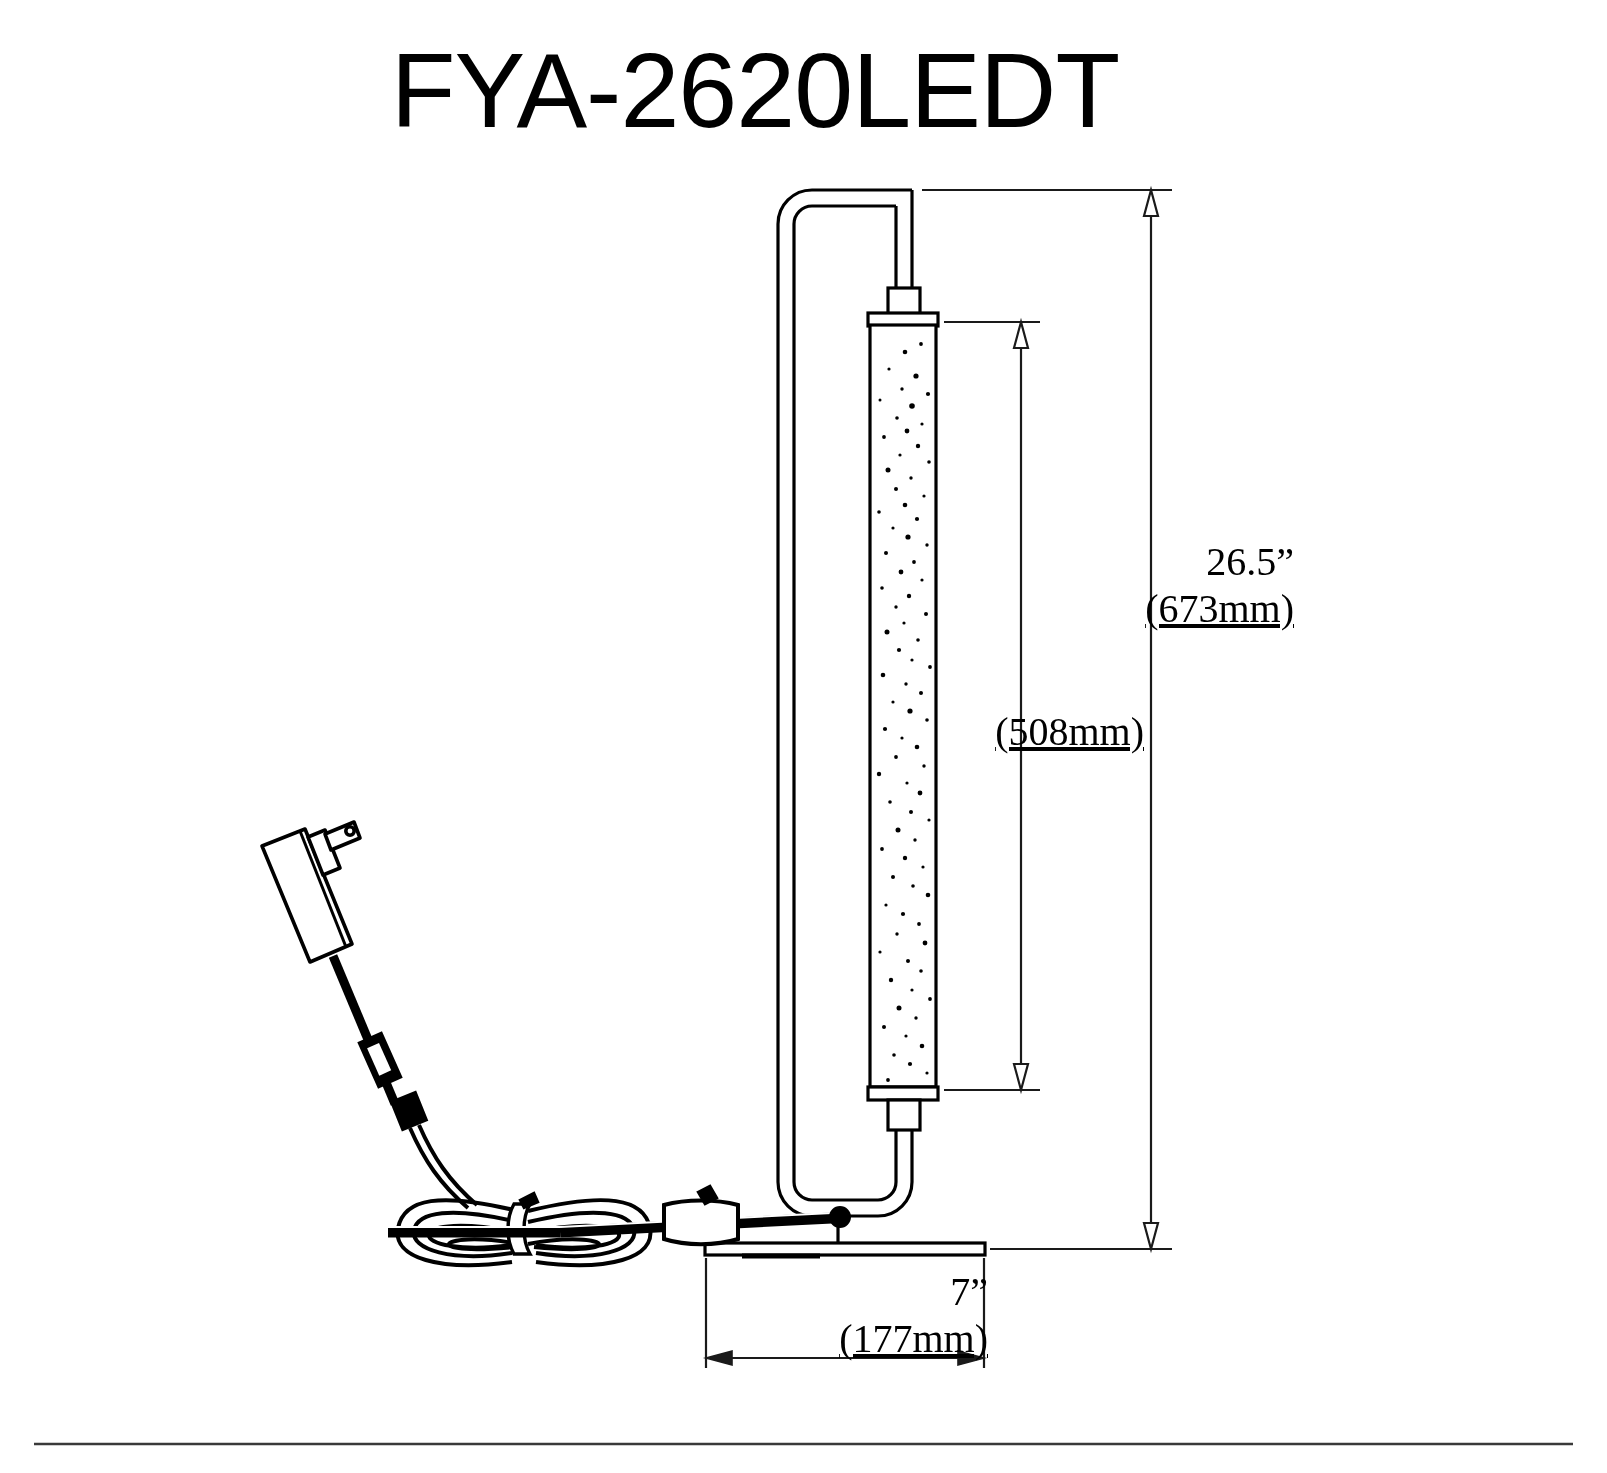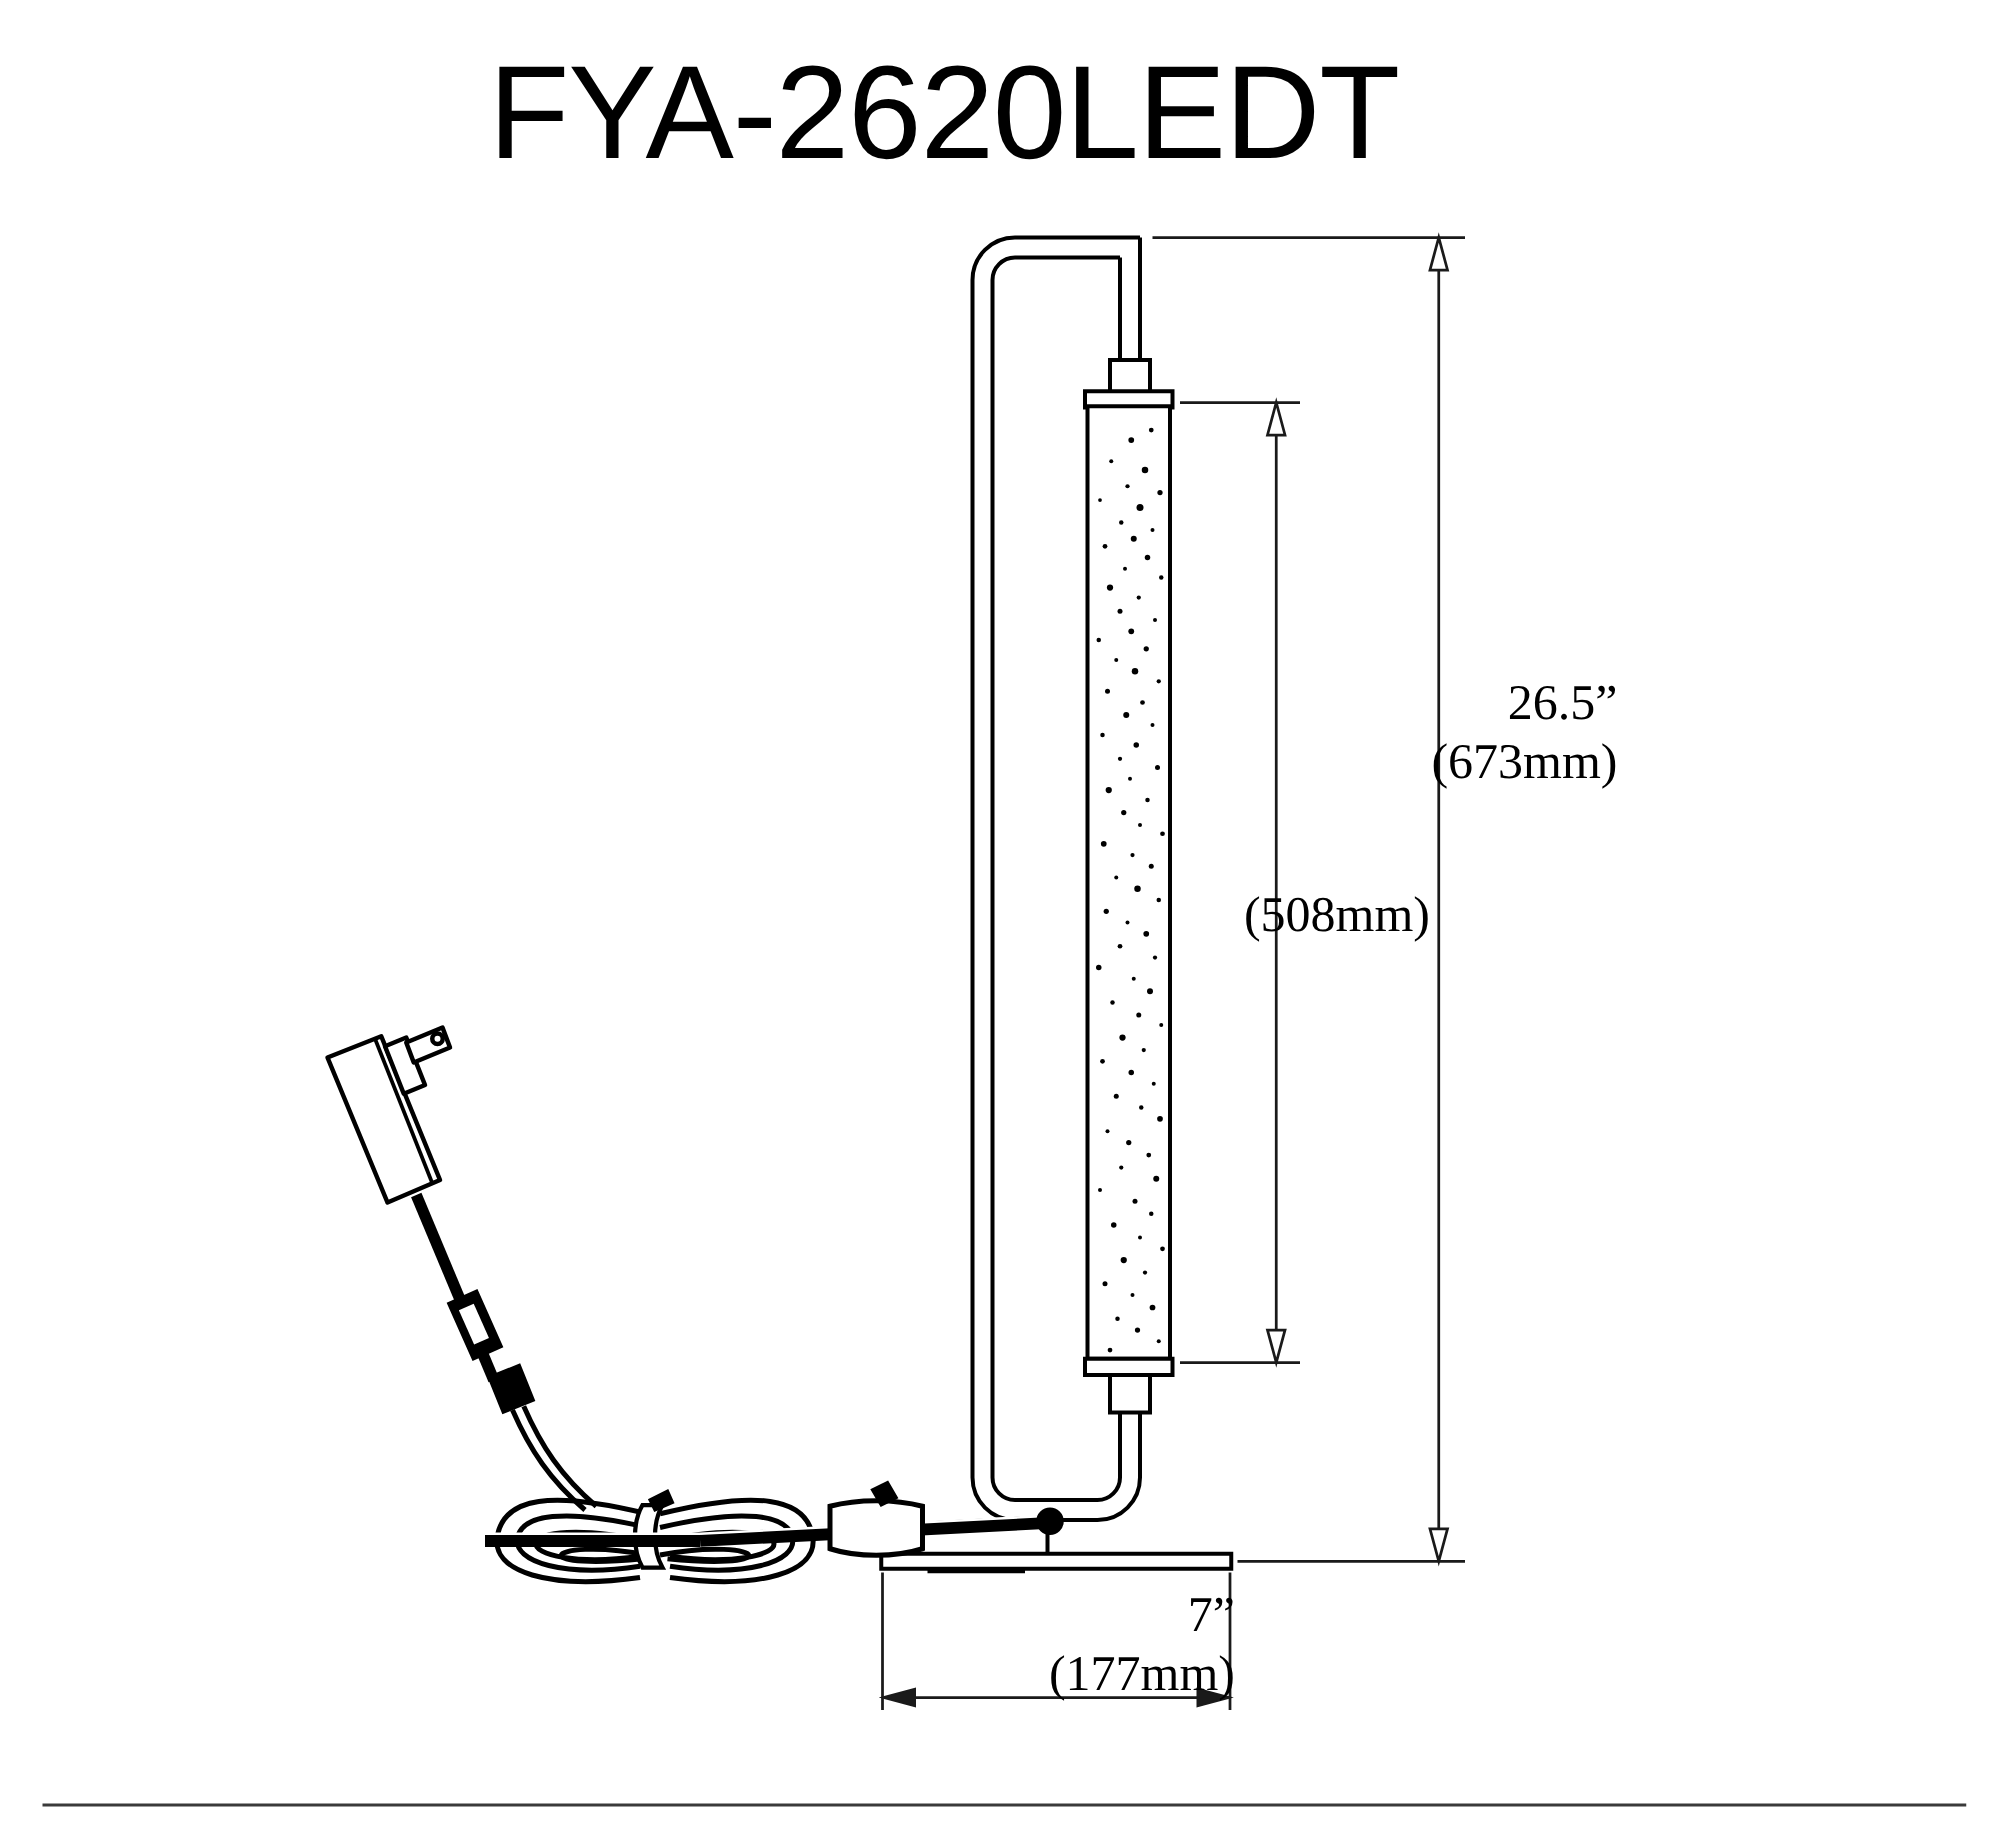--- a/index.html
+++ b/index.html
@@ -49,21 +49,21 @@
     position: absolute;
     font-family: "Liberation Serif", serif;
     font-size: 40px;
     line-height: 47px;
     color: #000000;
     text-align: right;
     white-space: nowrap;
     font-weight: 400;
   }
   .dim-label .dl-in { display: block; }
-  .dim-label .dl-mm { display: block; }
+  .dim-label .dl-mm { display: block; text-decoration: underline; }
   #label-height-total { left: 1038px; top: 538px; width: 256px; }
   #label-tube-length  { left: 888px;  top: 708px;  width: 256px; }
   #label-base-width   { left: 712px;  top: 1268px; width: 276px; }
 </style>
 </head>
 <body>
 
 <div id="sheet">
 
   <div class="page-title">FYA-2620LEDT</div>

